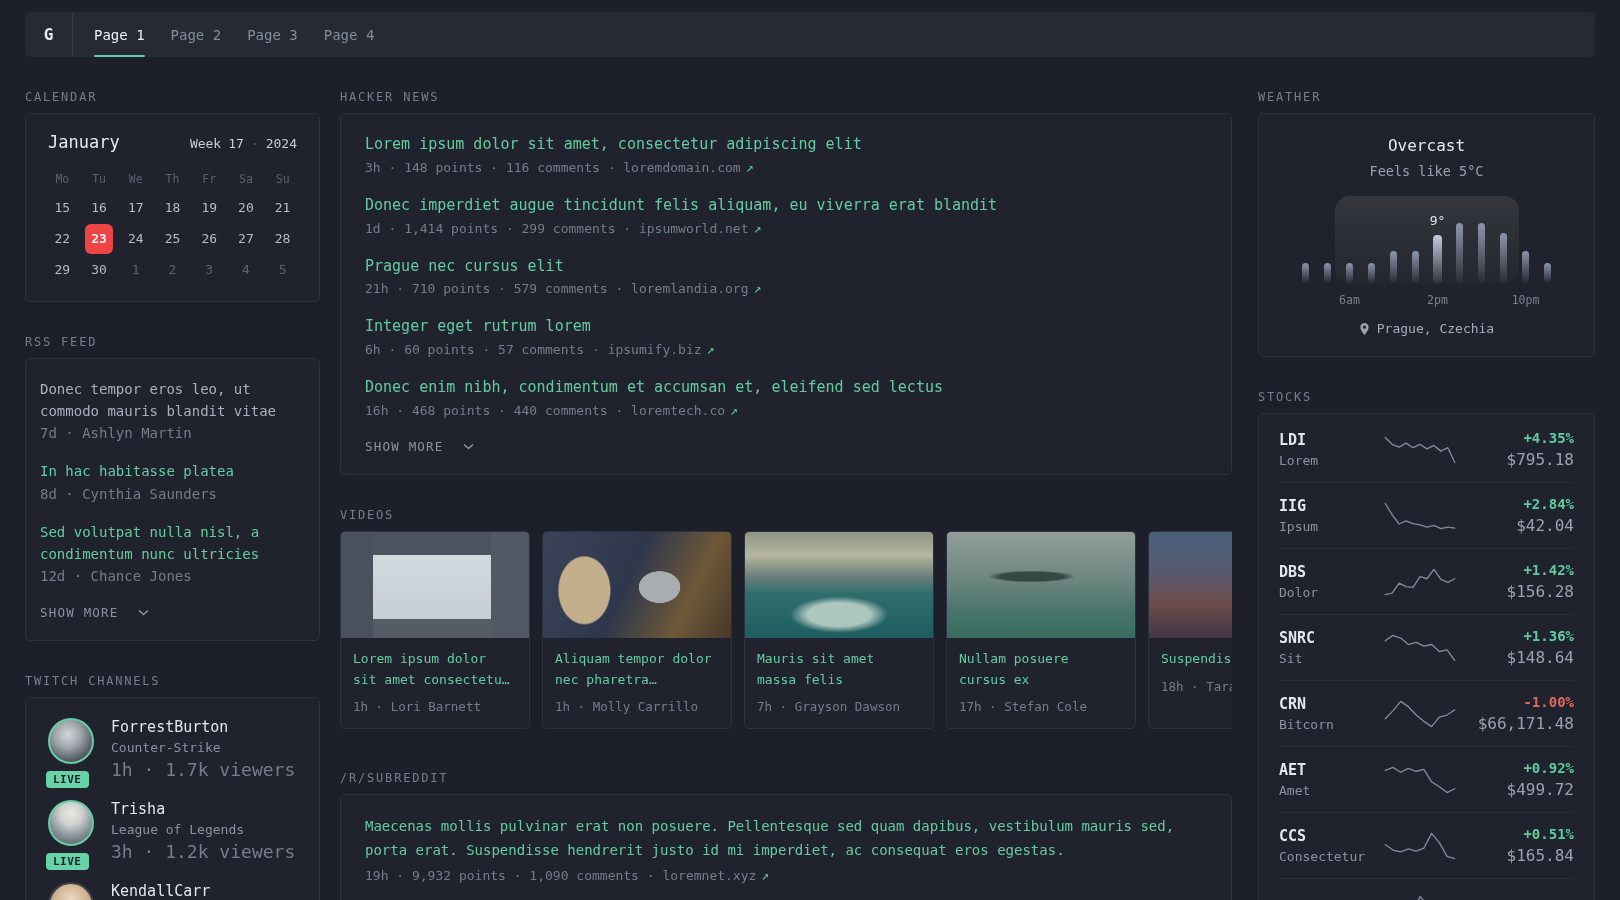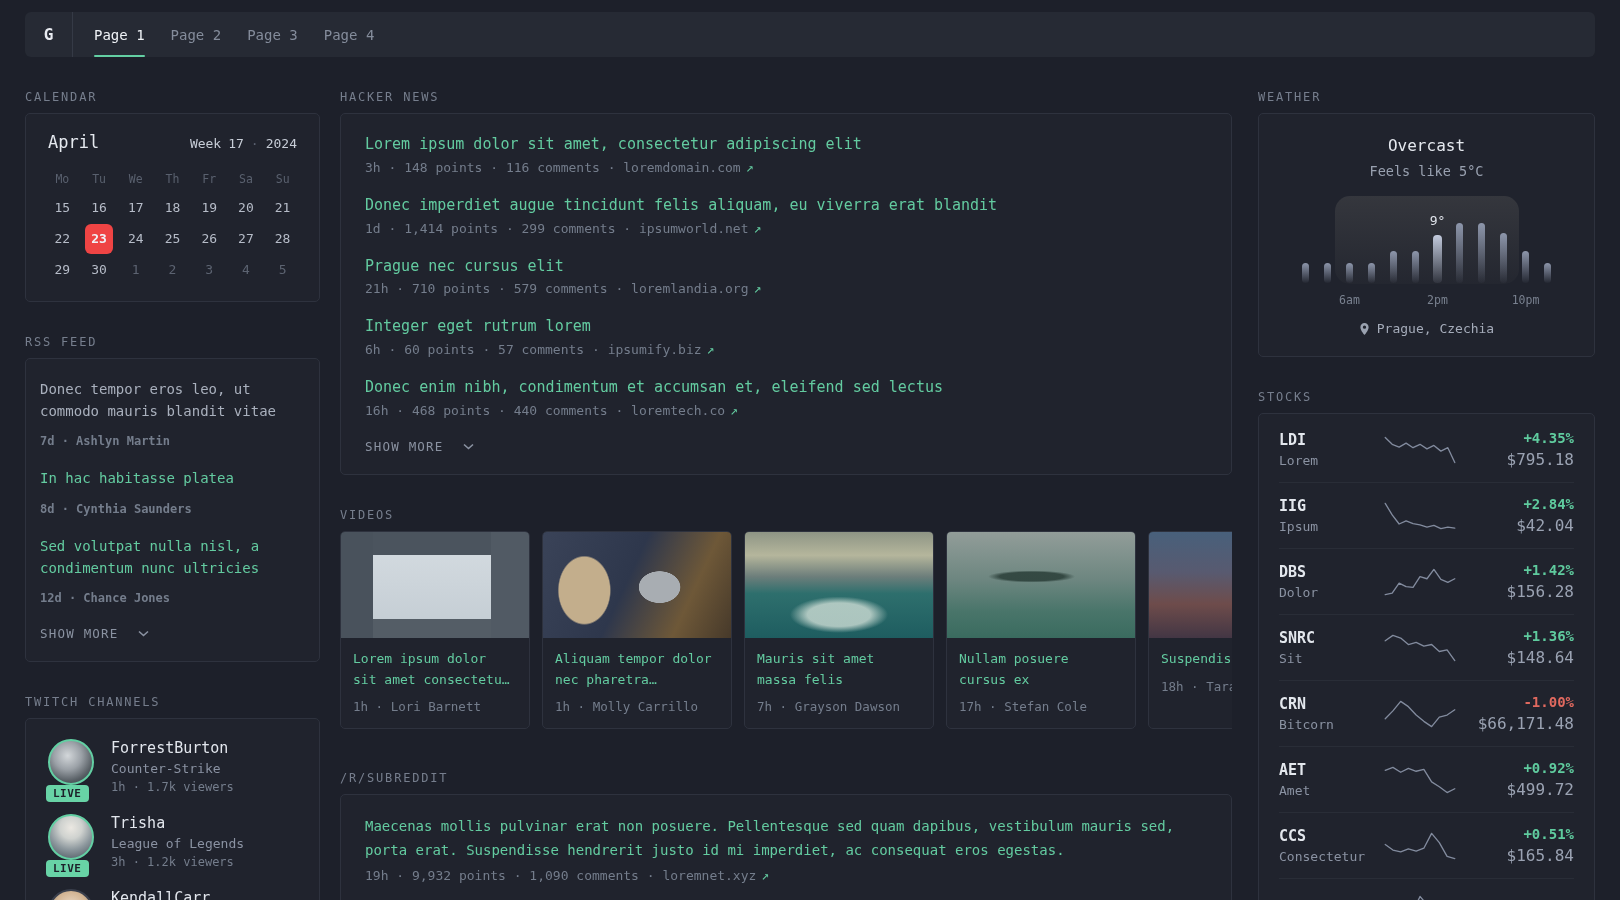--- a/index.html
+++ b/index.html
@@ -60,21 +60,21 @@
   .cal-days { margin-top:7px; row-gap:1px; font-size:13px; color:#b6bcc8; }
   .day { height:30px; line-height:30px; border-radius:6px; }
   .day.adj { color:#5c6371; }
   .day.today { background:#ef4444; color:#eff2f7; font-weight:bold; }
 
   
   .feed-box { padding:20px 14px; }
   .feed-item { margin-bottom:20px; }
   .feed-title { color:#63cba0; font-size:14px; line-height:1.55; cursor:pointer; }
   .feed-title.muted { color:#a9b0bd; }
-  .feed-meta { color:#747d8c; font-size:12px; margin-top:12px;font-weight:bold; }
+  .feed-meta { color:#747d8c; font-size:14px; margin-top:3px; }
   .show-more {
     display:inline-flex; align-items:center; gap:19px;
     background:none; border:none; color:#8a92a1;
     font-family:inherit; font-size:12.5px; letter-spacing:1.2px; cursor:pointer; padding:0;
   }
 
   
   .twitch-box { padding:20px 22px 10px; }
   .channel { display:flex; gap:17px; margin-bottom:20px; cursor:pointer; }
   .avatar-wrap { position:relative; flex:none; width:46px; }
@@ -86,21 +86,21 @@
   .avatar.a1 { background:radial-gradient(circle at 42% 35%, #d3d7da 0%, #9ba1a7 38%, #565d63 70%, #30353b 100%); }
   .avatar.a2 { background:radial-gradient(circle at 50% 28%, #ebe8e2 0%, #cfd2cf 30%, #8b969c 60%, #454f58 100%); }
   .avatar.a3 { background:radial-gradient(circle at 50% 38%, #ecdccb 0%, #d3b594 45%, #9b8a74 80%, #6b6156 100%); }
   .live-badge {
     position:absolute; left:-2px; bottom:-8px;
     background:#68d3a6; color:#1d202a; font-size:11px; font-weight:bold;
     padding:2px 7px; border-radius:4px; letter-spacing:0.5px;
   }
   .ch-name { font-size:15px; color:#e2e6ed; }
   .ch-game { font-size:13px; color:#8a92a2; margin-top:4px; }
-  .ch-meta { font-size:12px; color:#747d8c; margin-top:4px; }
+  .ch-meta { font-size:18px; color:#747d8c; margin-top:4px; }
 
   
   .hn-box { padding:20px 24px; }
   .hn-item { margin-bottom:20px; }
   .hn-title { color:#63cba0; font-size:15px; line-height:1.45; cursor:pointer; }
   .hn-meta { color:#747d8c; font-size:13px; margin-top:4px; }
   .hn-meta .domain { color:#747d8c; cursor:pointer; text-decoration:none; }
   .hn-meta .arrow { color:#63cba0; margin-left:5px; }
   .sub-box { padding:20px 24px; min-height:132px; }
   .sub-title { color:#63cba0; font-size:14px; line-height:1.7; cursor:pointer; }
@@ -191,21 +191,21 @@
   </nav>
 
   <div class="columns">
 
     <aside class="col-left">
 
       <div class="section">
         <div class="sec-label">CALENDAR</div>
         <div class="box cal-box">
           <div class="cal-head">
-            <div class="cal-month">April</div>
+            <div class="cal-month">January</div>
             <div class="cal-week">
               <span>Week</span>
               <span>17</span>
               <span class="dim">·</span>
               <span>2024</span>
             </div>
           </div>
           <div class="cal-grid cal-weekdays">
             <span>Mo</span>
             <span>Tu</span>

